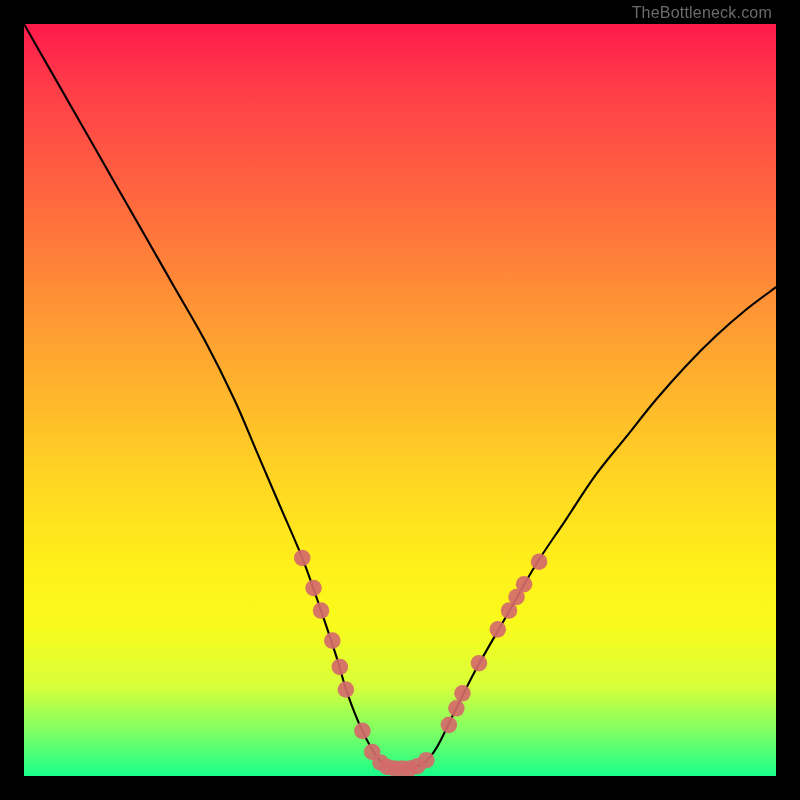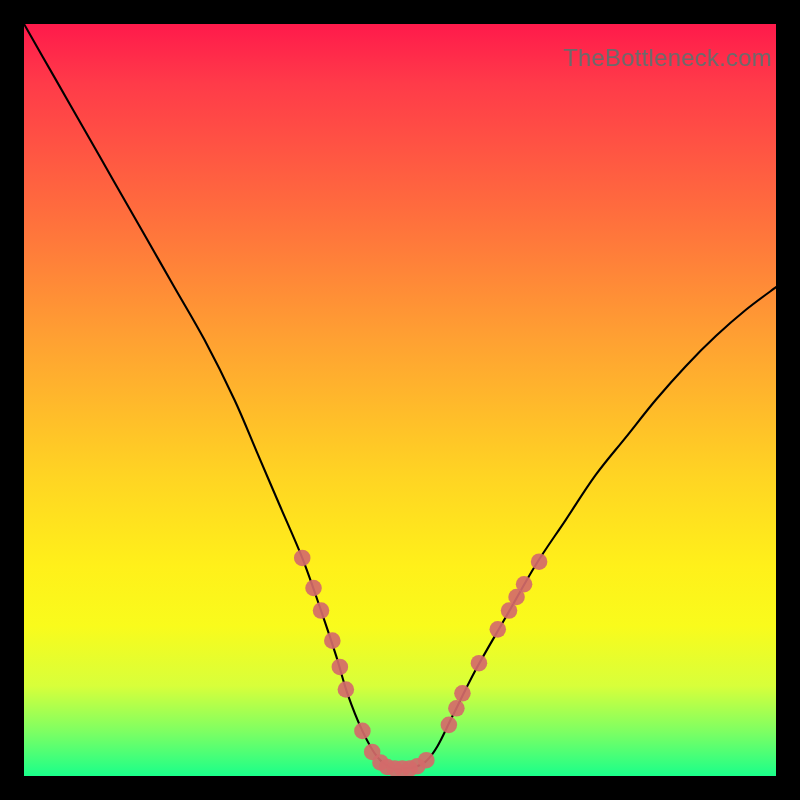--- a/index.html
+++ b/index.html
@@ -35,24 +35,23 @@
       #d8ff3a 88%,
       #7fff62 94%,
       #1aff8a 100%
     );
   }
   .watermark {
     position: absolute;
     right: 28px;
     top: 4px;
     color: #6b6b6b;
-    font-size: 24px;
+    font-size: 16px;
     font-weight: 500;
     letter-spacing: 0.2px;
-    margin-top: 40px;
   }
   svg.curve {
     position: absolute;
     left: 0;
     top: 0;
     width: 752px;
     height: 752px;
   }
 </style>
 </head>

